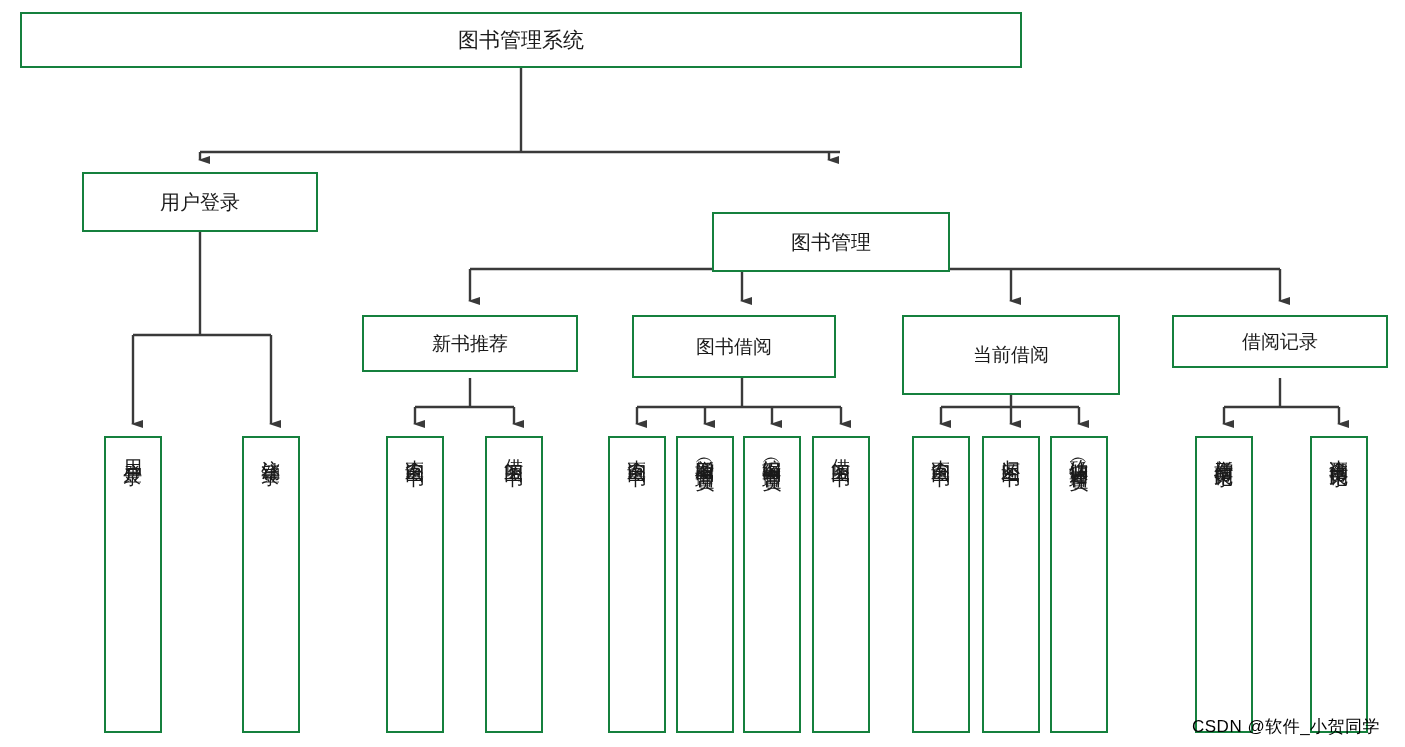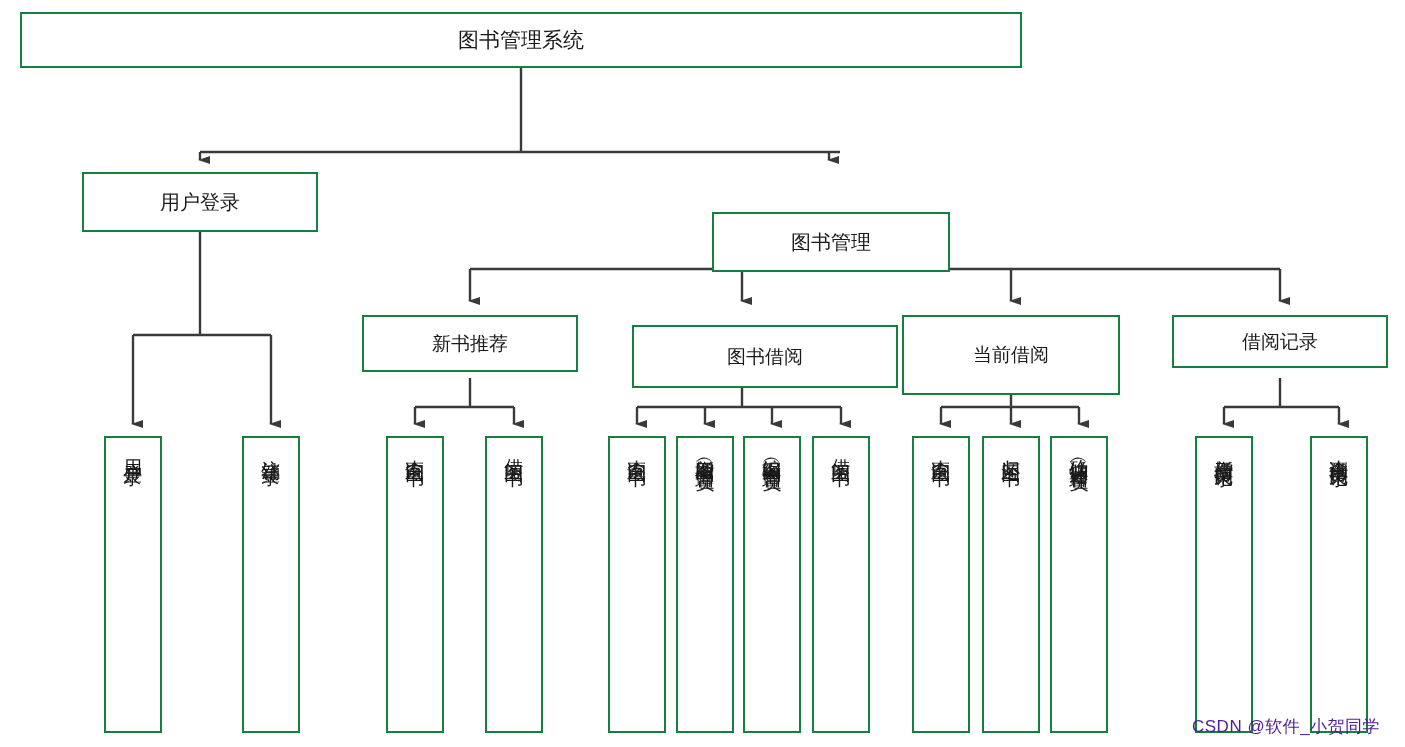--- a/index.html
+++ b/index.html
@@ -57,21 +57,21 @@
     letter-spacing: 3px;
     line-height: 1.02;
     white-space: nowrap;
   }
   .node.leaf.tall .vtext {
     letter-spacing: 2px;
   }
   .watermark {
     position: absolute;
     font-size: 17px;
-    color: #4c1d95;
+    color: #000000;
     white-space: nowrap;
     letter-spacing: 0.5px;
   }
 </style>
 </head>
 <body>
 
 <div id="canvas">
 
   <svg class="wires" viewBox="0 0 1405 747">
@@ -131,21 +131,21 @@
   <div class="node l1" style="left:82px; top:172px; width:236px; height:60px;">
     <span>用户登录</span>
   </div>
   <div class="node l1" style="left:712px; top:172px; width:238px; height:60px;margin-top:40px;">
     <span>图书管理</span>
   </div>
 
   <div class="node l2" style="left:362px; top:315px; width:216px; height:57px;">
     <span>新书推荐</span>
   </div>
-  <div class="node l2" style="left:632px; top:325px; width:266px; height:63px;">
+  <div class="node l2" style="left:632px; top:315px; width:204px; height:63px;">
     <span>图书借阅</span>
   </div>
   <div class="node l2" style="left:902px; top:315px; width:218px; height:80px;">
     <span>当前借阅</span>
   </div>
   <div class="node l2" style="left:1172px; top:315px; width:216px; height:53px;">
     <span>借阅记录</span>
   </div>
 
   <div class="node leaf" style="left:104px; top:436px; width:58px; height:297px;">

